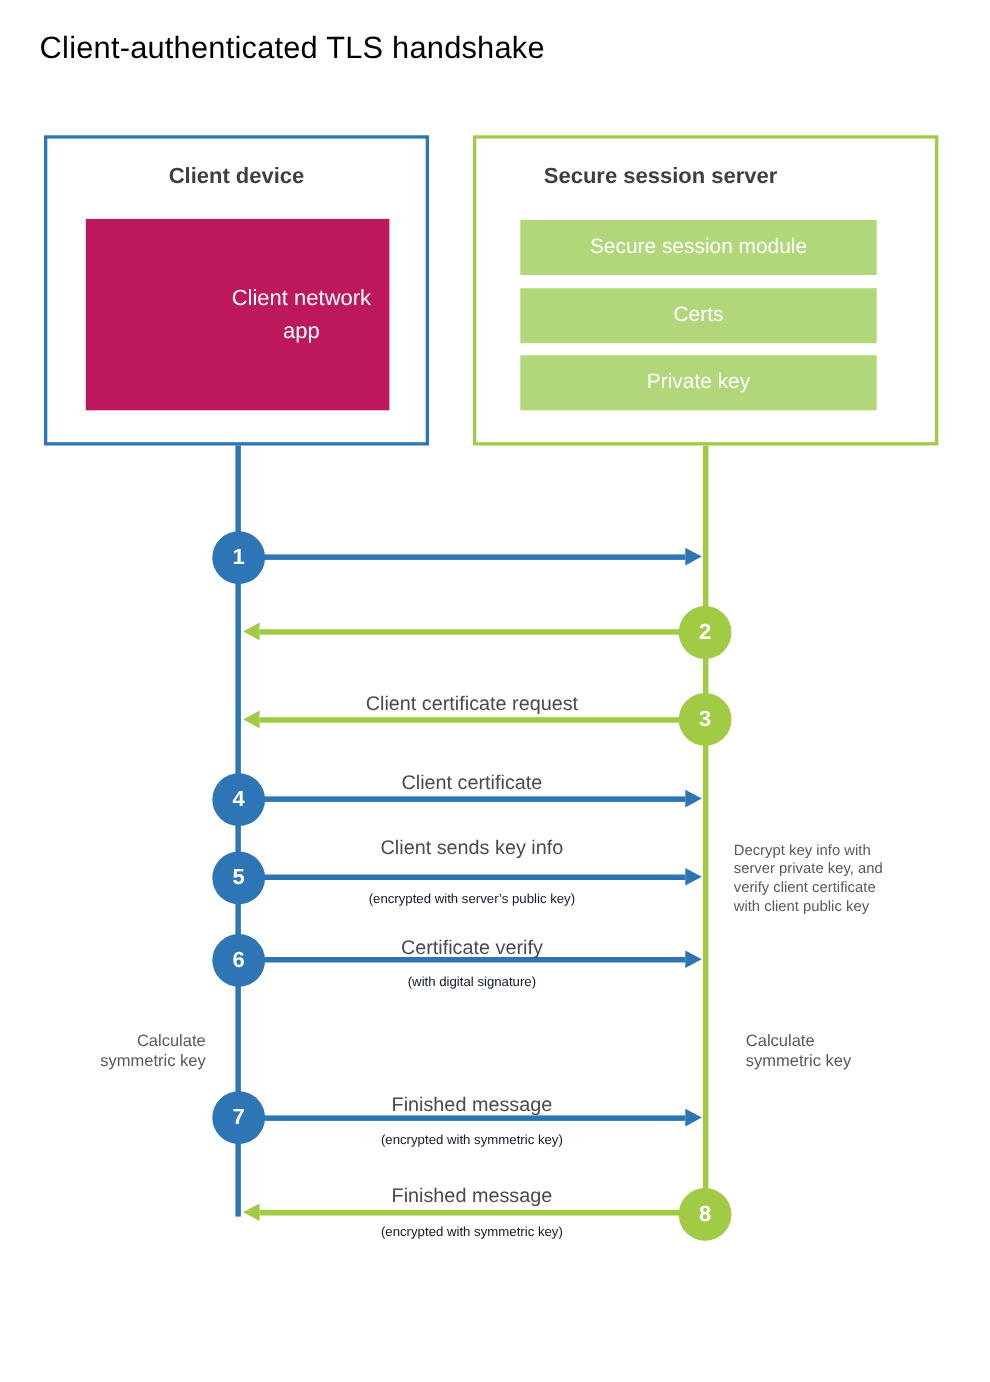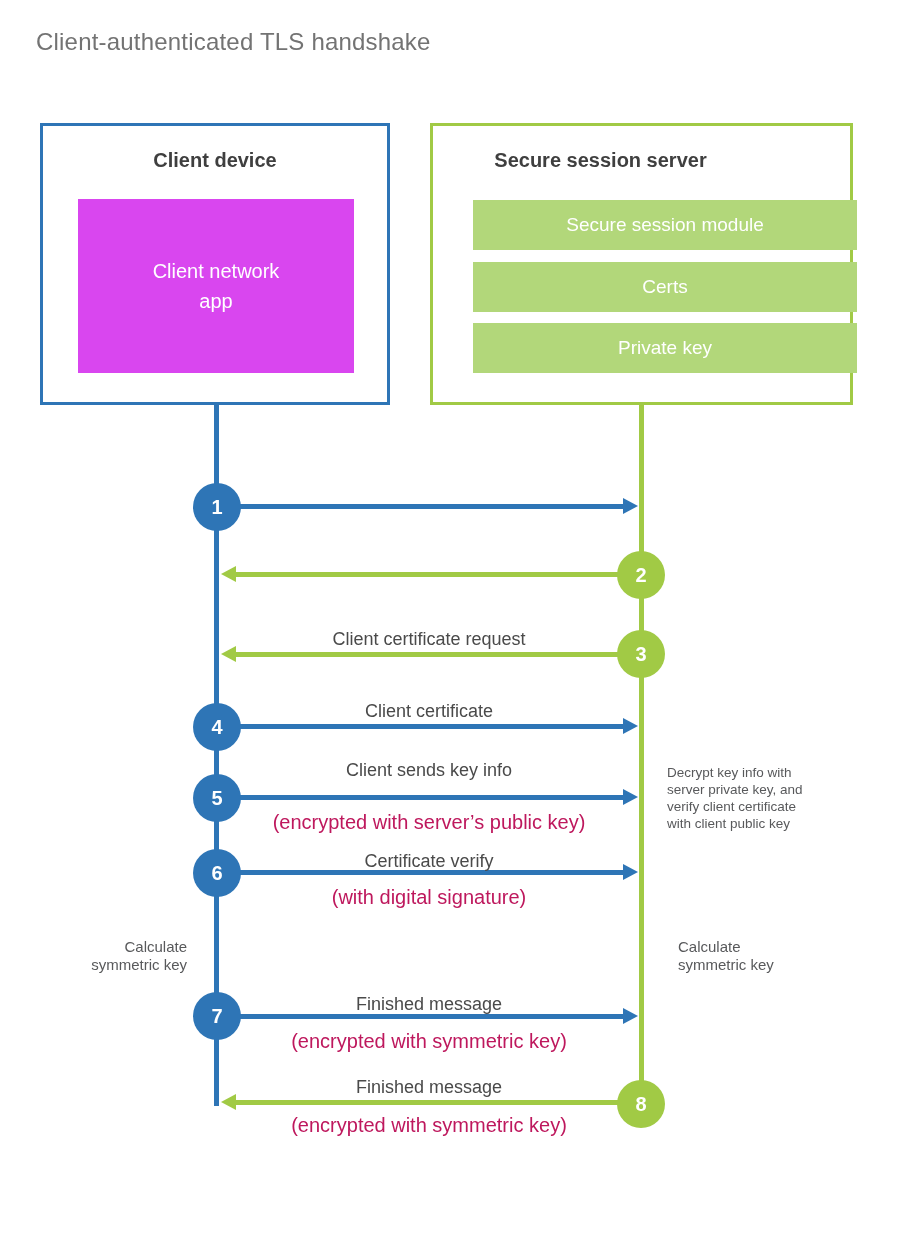--- a/index.html
+++ b/index.html
@@ -5,39 +5,39 @@
   html,body{margin:0;padding:0;background:#ffffff;}
   .canvas{
     position:relative;
     width:900px;height:1256px;
     background:#ffffff;
     font-family:"Liberation Sans", sans-serif;
     overflow:hidden;
   }
   .page-title{
     position:absolute;left:36px;top:28px;
-    font-size:24px;font-weight:400;color:#737373;letter-spacing:.2px;
+    font-size:28px;font-weight:400;color:#000000;letter-spacing:.2px;
   }
   
   .entity-box{position:absolute;top:123px;height:282px;box-sizing:border-box;background:#fff;}
   .client-box{left:40px;width:350px;border:3px solid #2e75b6;}
   .server-box{left:430px;width:423px;border:3px solid #a1ca45;}
   .entity-title{
     position:absolute;top:149px;text-align:center;
     font-size:20px;font-weight:700;color:#3f3f3f;
   }
   .client-title{left:40px;width:350px;}
   .server-title{left:430px;width:341px;}
   .app-box{
     position:absolute;left:78px;top:199px;width:276px;height:174px;
-    background:#d946ef;display:flex;align-items:center;justify-content:center;
+    background:#be185d;display:flex;align-items:center;justify-content:flex-end;
   }
   .app-box span{display:block;width:160px;text-align:center;font-size:20px;color:#ffffff;line-height:1.5;}
   .module-bar{
-    position:absolute;left:473px;width:384px;height:50px;background:#b2d77a;
+    position:absolute;left:473px;width:324px;height:50px;background:#b2d77a;
     display:flex;align-items:center;justify-content:center;
     font-size:19px;color:#ffffff;
   }
   .bar-1{top:200px;} .bar-2{top:262px;} .bar-3{top:323px;}
   
   .vline{position:absolute;top:405px;width:5px;}
   .vline.blue{left:214px;height:701px;background:#2e75b6;}
   .vline.green{left:639px;height:699px;background:#a1ca45;}
   
   .arrow{position:absolute;height:5px;}
@@ -65,21 +65,21 @@
   .step.green{left:617px;background:#a1ca45;}
   .s1{top:483px;} .s2{top:551px;} .s3{top:630px;} .s4{top:703px;}
   .s5{top:774px;} .s6{top:849px;} .s7{top:992px;} .s8{top:1080px;}
   
   .msg-label{
     position:absolute;left:217px;width:424px;text-align:center;
     font-size:18px;color:#4a4a4a;line-height:1.2;
   }
   .msg-sub{
     position:absolute;left:217px;width:424px;text-align:center;
-    font-size:20px;color:#be185d;line-height:1.2;
+    font-size:12px;color:#0f172a;line-height:1.2;
   }
   .l1{top:480px;} .l2{top:550px;} .l3{top:629px;} .l4{top:701px;}
   .l5{top:760px;} .l6{top:851px;} .l7{top:994px;} .l8{top:1077px;}
   .sub5{top:810px;} .sub6{top:885px;} .sub7{top:1029px;} .sub8{top:1113px;}
   
   .note{position:absolute;font-size:13.5px;color:#58595b;line-height:17px;}
   .note span{display:block;}
   .note-decrypt{left:667px;top:764px;width:175px;text-align:left;}
   .note-calc{font-size:15px;line-height:17.5px;}
   .note-calc-left{left:37px;top:938px;width:150px;text-align:right;}

